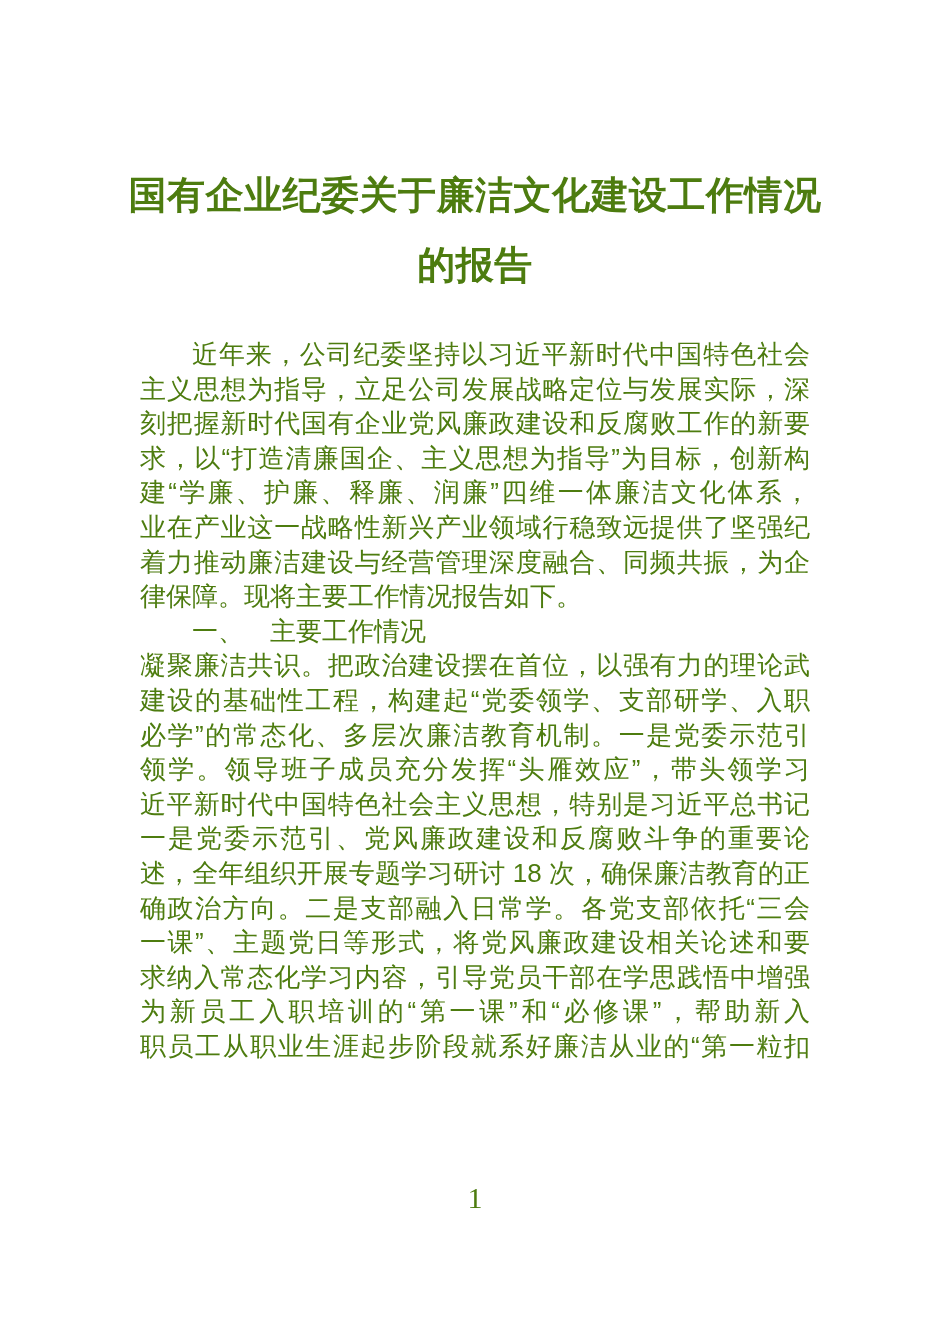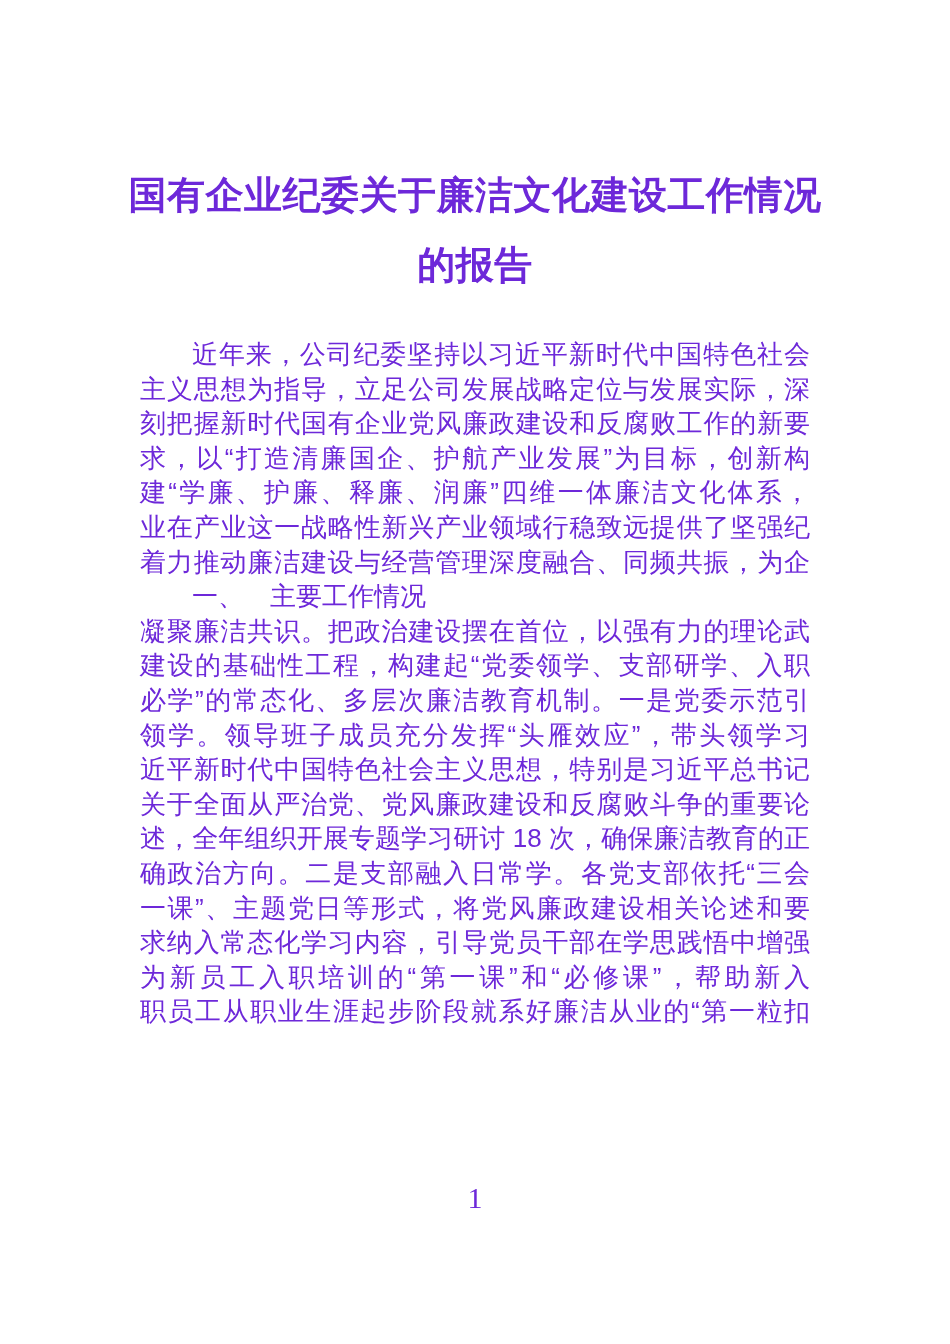--- a/index.html
+++ b/index.html
@@ -6,21 +6,21 @@
     margin: 0;
     padding: 0;
     background: #ffffff;
   }
   .page {
     position: relative;
     width: 950px;
     height: 1344px;
     background: #ffffff;
     overflow: hidden;
-    color: #6d28d9;
+    color: #4d7c0f;
     font-family: "Liberation Sans", sans-serif;
   }
   .doc-title {
     position: absolute;
     top: 160px;
     left: 0;
     width: 950px;
     text-align: center;
     font-size: 38px;
     font-weight: bold;
@@ -69,31 +69,32 @@
 
   <div class="doc-title">
     <div>国有企业纪委关于廉洁文化建设工作情况</div>
     <div>的报告</div>
   </div>
 
   <div class="doc-body">
     <div class="line j ind">近年来，公司纪委坚持以习近平新时代中国特色社会</div>
     <div class="line j">主义思想为指导，立足公司发展战略定位与发展实际，深</div>
     <div class="line j">刻把握新时代国有企业党风廉政建设和反腐败工作的新要</div>
-    <div class="line j">求，以“打造清廉国企、护航产业发展”为目标，创新构</div>
+    <div class="line j">求，以“打造清廉国企、主义思想为指导”为目标，创新构</div>
     <div class="line j">建“学廉、护廉、释廉、润廉”四维一体廉洁文化体系，</div>
     <div class="line j">业在产业这一战略性新兴产业领域行稳致远提供了坚强纪</div>
     <div class="line j">着力推动廉洁建设与经营管理深度融合、同频共振，为企</div>
+    <div class="line">律保障。现将主要工作情况报告如下。</div>
     <div class="line ind">一、　主要工作情况</div>
     <div class="line j">凝聚廉洁共识。把政治建设摆在首位，以强有力的理论武</div>
     <div class="line j">建设的基础性工程，构建起“党委领学、支部研学、入职</div>
     <div class="line j">必学”的常态化、多层次廉洁教育机制。一是党委示范引</div>
     <div class="line j">领学。领导班子成员充分发挥“头雁效应”，带头领学习</div>
     <div class="line j">近平新时代中国特色社会主义思想，特别是习近平总书记</div>
-    <div class="line j">关于全面从严治党、党风廉政建设和反腐败斗争的重要论</div>
+    <div class="line j">一是党委示范引、党风廉政建设和反腐败斗争的重要论</div>
     <div class="line j">述，全年组织开展专题学习研讨 18 次，确保廉洁教育的正</div>
     <div class="line j">确政治方向。二是支部融入日常学。各党支部依托“三会</div>
     <div class="line j">一课”、主题党日等形式，将党风廉政建设相关论述和要</div>
     <div class="line j">求纳入常态化学习内容，引导党员干部在学思践悟中增强</div>
     <div class="line j">为新员工入职培训的“第一课”和“必修课”，帮助新入</div>
     <div class="line j">职员工从职业生涯起步阶段就系好廉洁从业的“第一粒扣</div>
   </div>
 
   <div class="doc-footer">
     <span>1</span>

